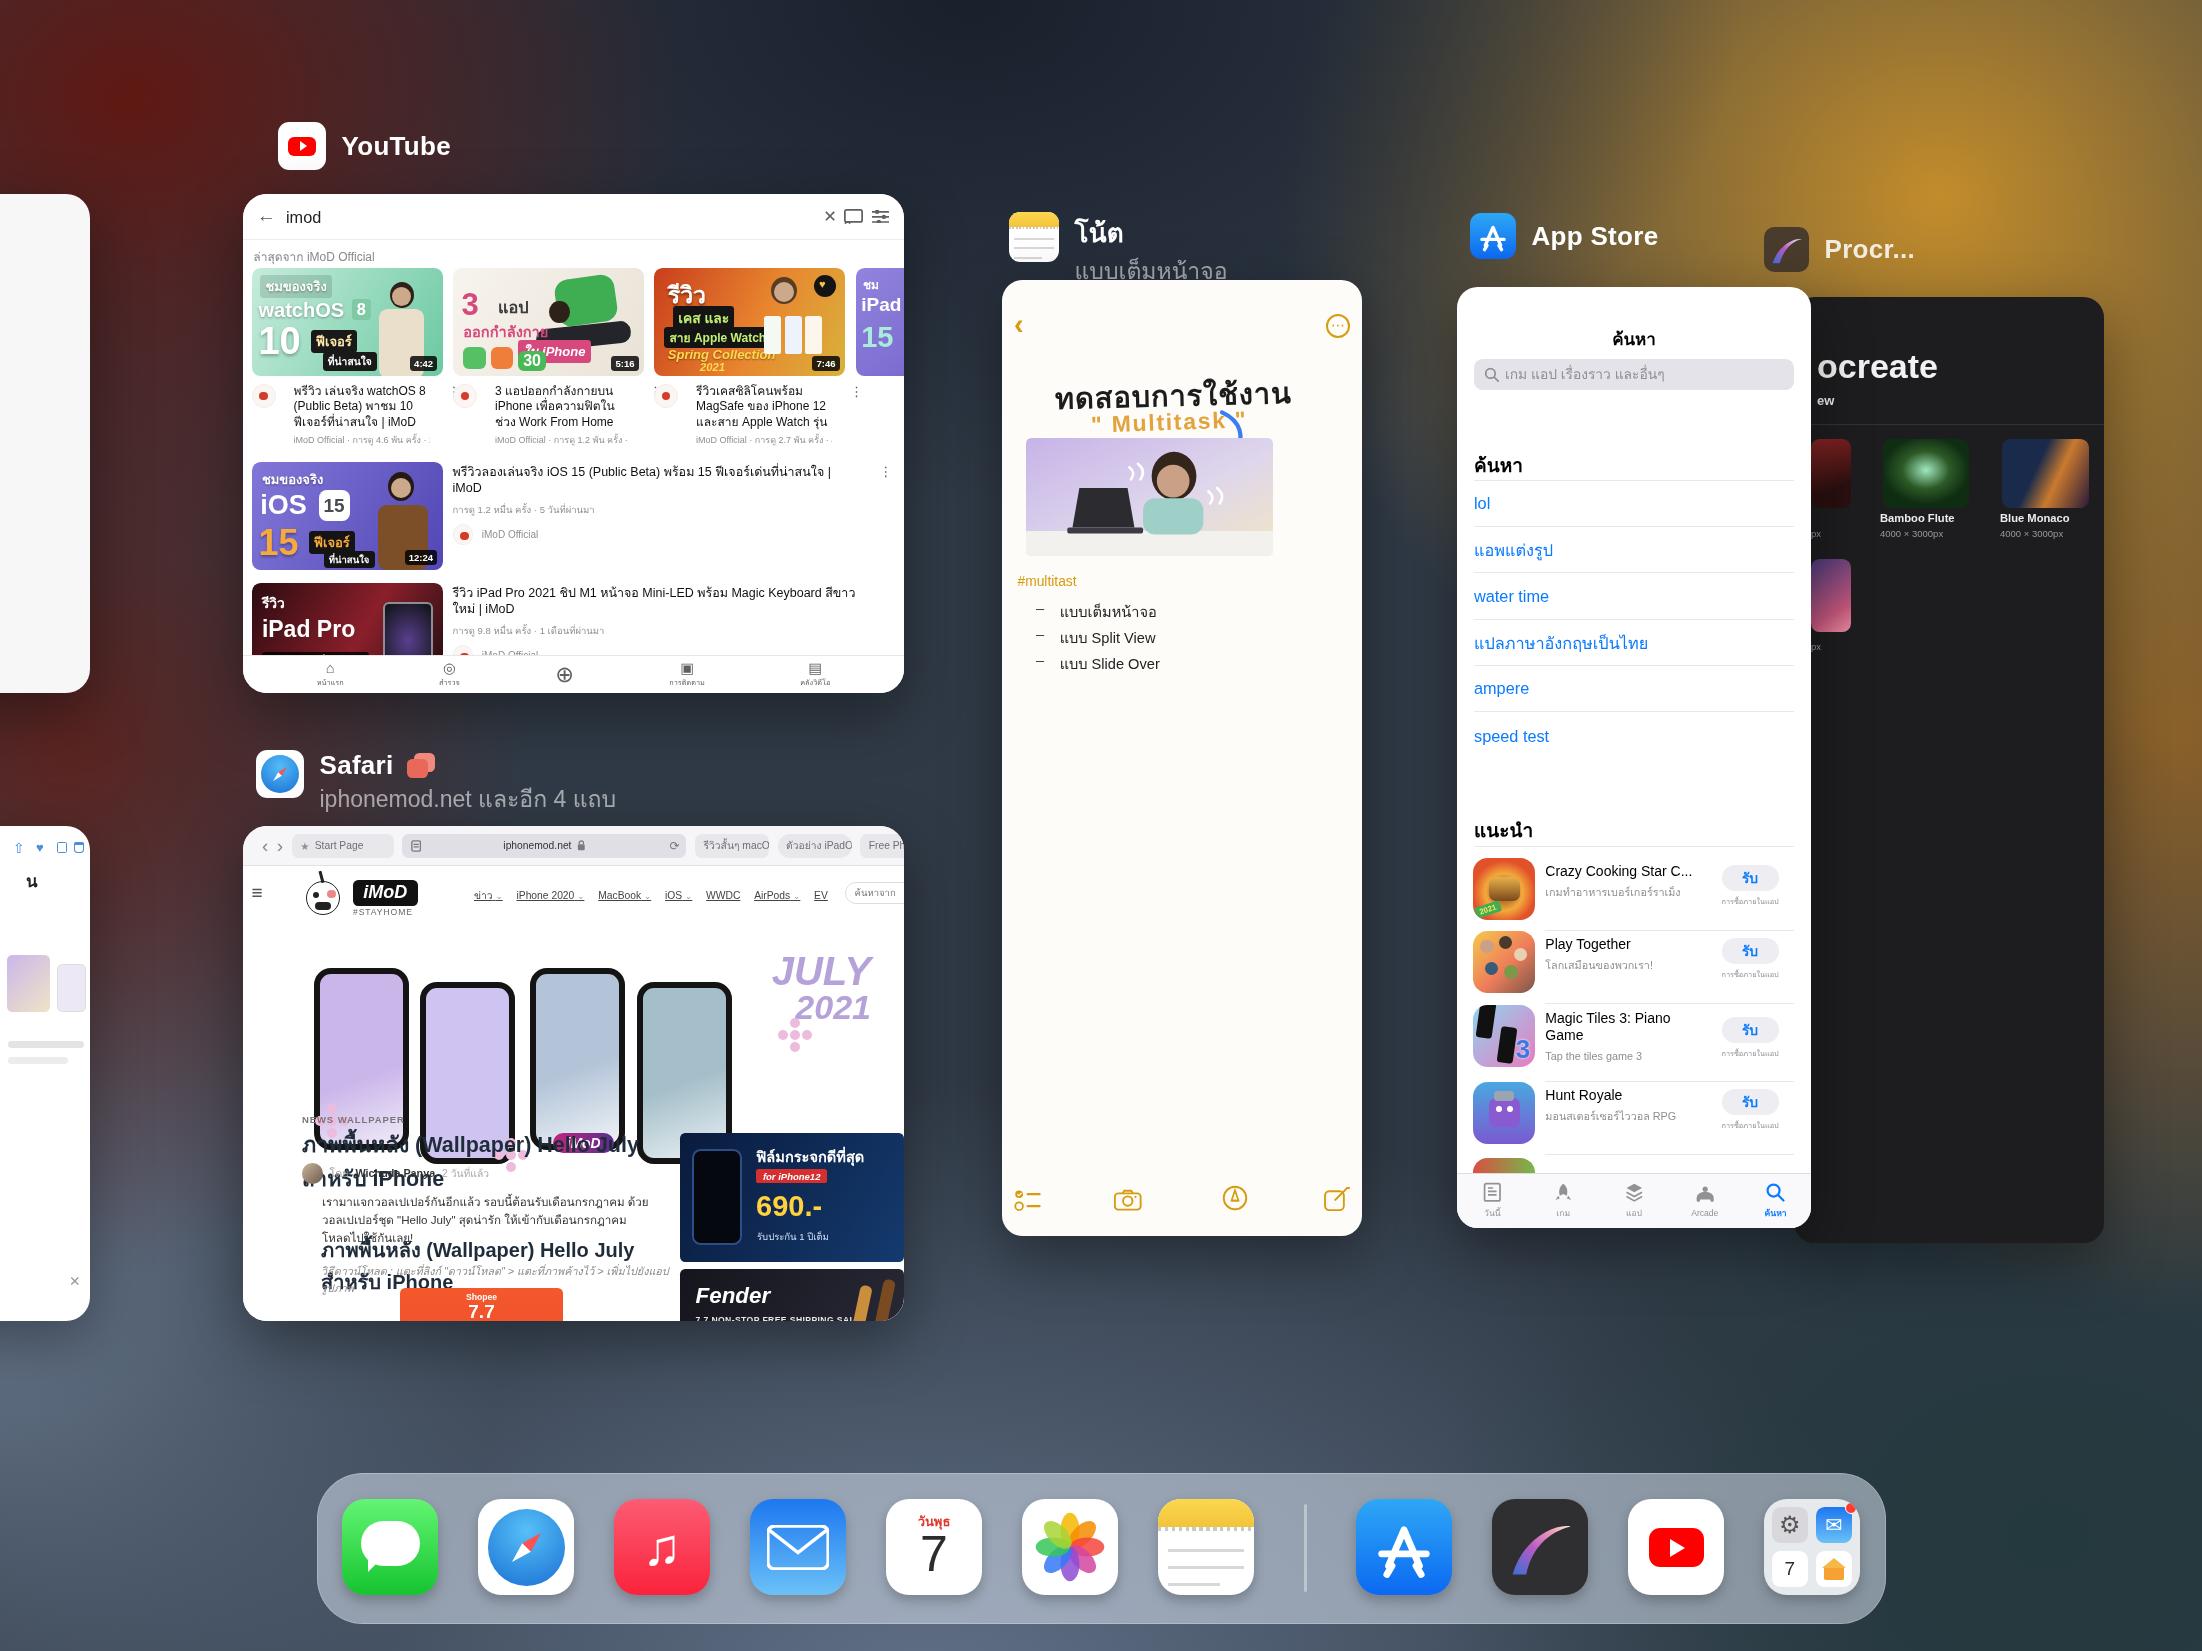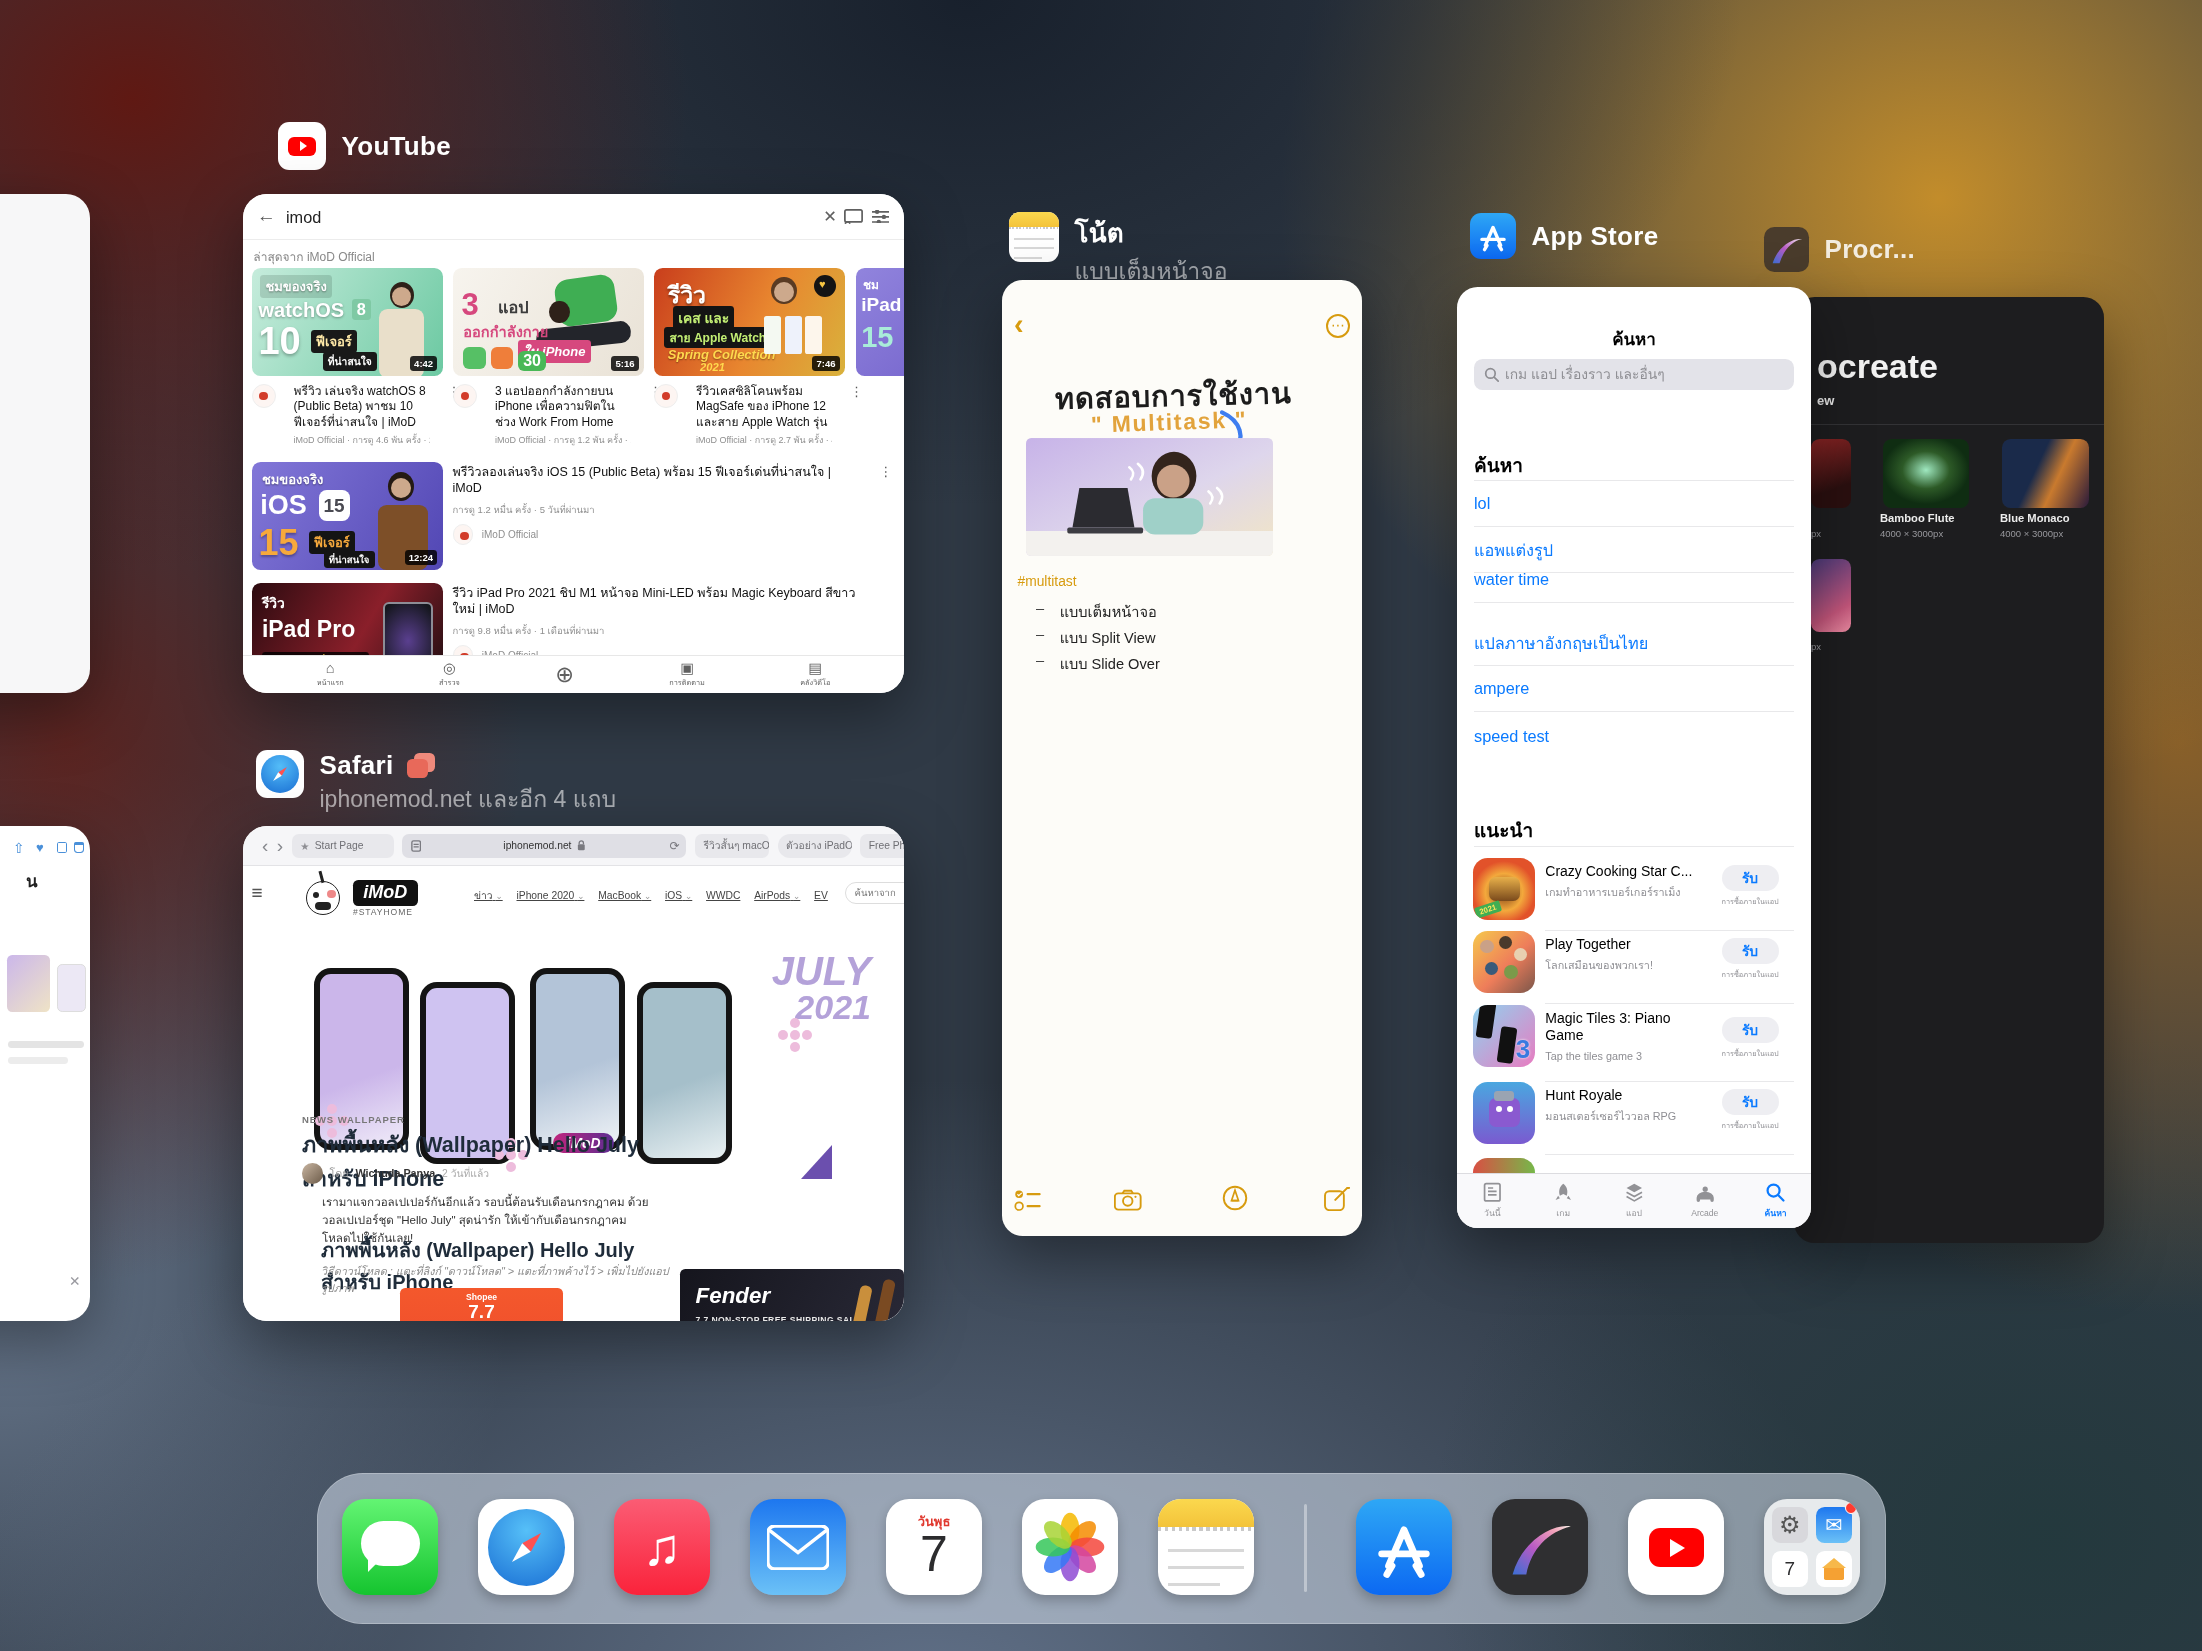--- a/index.html
+++ b/index.html
@@ -389,20 +389,27 @@
       <div class="abs" style="left:79px;top:327px;width:336px;font-size:11.6px;line-height:18px;color:#333;">เรามาแจกวอลเปเปอร์กันอีกแล้ว รอบนี้ต้อนรับเดือนกรกฎาคม ด้วยวอลเปเปอร์ชุด "Hello July" สุดน่ารัก ให้เข้ากับเดือนกรกฎาคม โหลดไปใช้กันเลย!</div>
       <div class="abs" style="left:78px;top:368px;width:361px;font-size:20px;font-weight:700;color:#1f2c3a;">ภาพพื้นหลัง (Wallpaper) Hello July สำหรับ iPhone</div>
       <div class="abs" style="left:78px;top:397px;width:361px;font-size:10.8px;color:#8a8a8a;font-style:italic;">วิธีดาวน์โหลด : แตะที่ลิงก์ "ดาวน์โหลด" &gt; แตะที่ภาพค้างไว้ &gt; เพิ่มไปยังแอปรูปภาพ</div>
 
       <div class="ad" style="left:157px;top:422px;width:163px;height:73px;background:linear-gradient(180deg,#f4582c,#ee4d2d);">
         <div style="text-align:center;color:#fff;font-size:8.6px;margin-top:4.3px;font-weight:700;">Shopee</div>
         <div style="text-align:center;color:#fff;font-size:19px;font-weight:900;line-height:19px;">7.7</div>
 
       </div>
 
+      <div class="ad" style="left:437px;top:267px;width:224px;height:129px;background:linear-gradient(120deg,#0a1b3d,#143a6e);">
+        <div style="position:absolute;left:12px;top:15.5px;width:50px;height:96px;background:#05080f;border:2.6px solid #2c4e86;border-radius:8.6px;"></div>
+        <div style="position:absolute;left:76px;top:12px;color:#fff;font-size:14.6px;font-weight:800;">ฟิล์มกระจกดีที่สุด</div>
+        <div style="position:absolute;left:76px;top:36px;background:#d62f2f;color:#fff;font-size:9.5px;font-weight:700;font-style:italic;padding:1.7px 6.9px;border-radius:2.6px;">for iPhone12</div>
+        <div style="position:absolute;left:76px;top:57px;color:#ffd23e;font-size:29px;font-weight:900;">690.-</div>
+        <div style="position:absolute;left:77px;top:96px;color:#cfe0f5;font-size:9.5px;">รับประกัน 1 ปีเต็ม</div>
+      </div>
 
       <div class="ad" style="left:437px;top:403px;width:224px;height:92px;background:linear-gradient(120deg,#15151d,#2a2a38);">
         <div style="position:absolute;left:15.5px;top:13.8px;color:#fff;font-size:22.4px;font-weight:700;font-style:italic;">Fender</div>
         <div style="position:absolute;left:15.5px;top:46px;color:#e8e8e8;font-size:8.6px;font-weight:700;letter-spacing:0.4px;">7.7 NON-STOP FREE SHIPPING SALE</div>
         <div style="position:absolute;right:15.5px;top:10.3px;width:12px;height:69px;background:#7a4a22;border-radius:5.2px;transform:rotate(12deg);"></div>
         <div style="position:absolute;right:38px;top:15.5px;width:12px;height:67px;background:#c98f3c;border-radius:5.2px;transform:rotate(12deg);"></div>
       </div>
     </div>
   </div>
 
@@ -535,21 +542,21 @@
         </svg>
     </div>
     <div class="as-sec" style="top:163px;">ค้นหา</div>
     <div class="abs" style="left:17px;top:193px;right:17px;border-top:0.9px solid #e8e8ea;"></div>
     <div class="as-row" style="top:194px;">
         <span>lol</span>
       </div>
     <div class="as-row" style="top:240px;">
         <span>แอพแต่งรูป</span>
       </div>
-    <div class="as-row" style="top:270px;align-items:center;">
+    <div class="as-row" style="top:287px;align-items:center;">
         <span>water time</span>
       </div>
     <div class="as-row" style="top:333px;">
         <span>แปลภาษาอังกฤษเป็นไทย</span>
       </div>
     <div class="as-row" style="top:379px;">
         <span>ampere</span>
       </div>
     <div class="as-row" style="top:426px;border-bottom:none;">
         <span>speed test</span>

